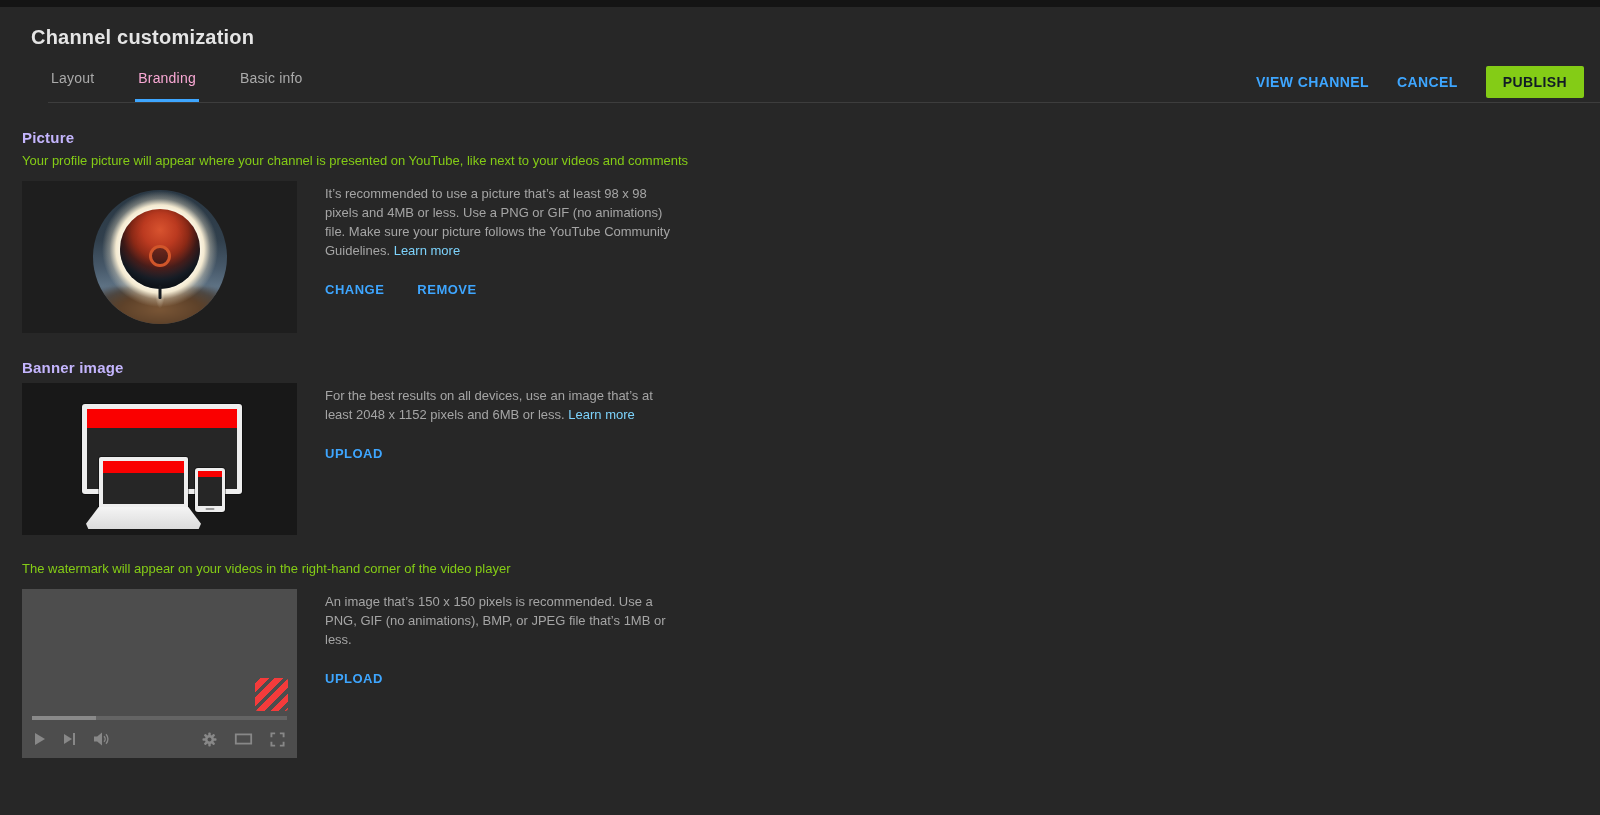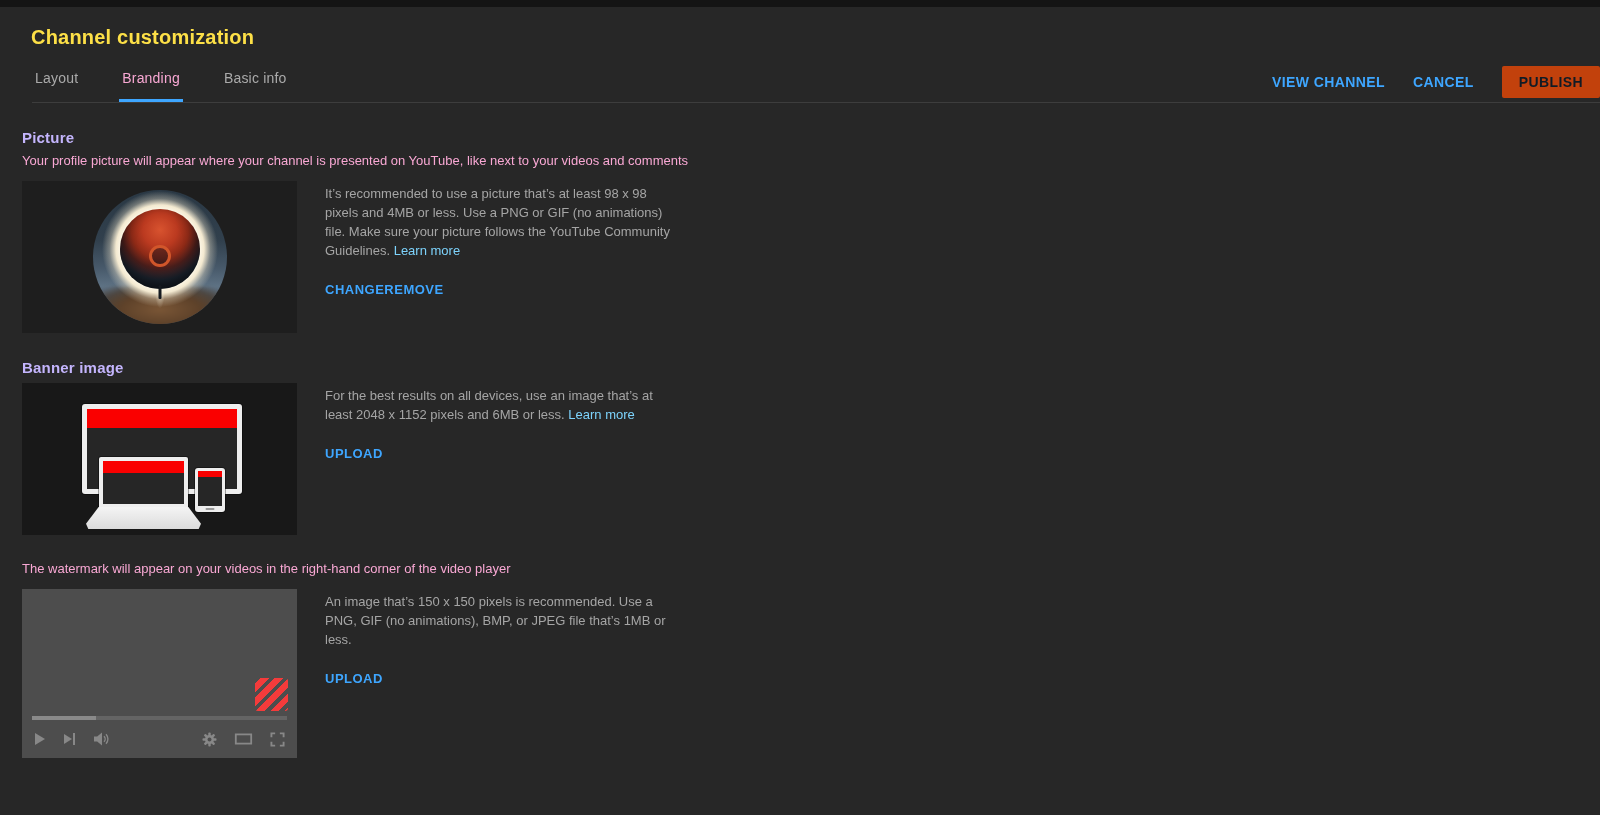--- a/index.html
+++ b/index.html
@@ -7,57 +7,57 @@
   body {
     background:#272727;
     font-family:"Liberation Sans", sans-serif;
     color:#aaa;
     position:relative;
   }
   .top-strip { height:7px; background:#141414; }
 
   
   .header { position:relative; padding:19px 16px 0 31px; }
-  .page-title { color:#fde047; font-size:20px; font-weight:bold; letter-spacing:.2px; }
+  .page-title { color:#e5e5e5; font-size:20px; font-weight:bold; letter-spacing:.2px; }
   .tabbar {
     display:flex; align-items:flex-end;
-    margin-top:21px; margin-left:1px;
+    margin-top:21px; margin-left:17px;
     border-bottom:1px solid rgba(255,255,255,.10);
     margin-right:-16px; padding-right:16px;text-align:right;
   }
   .tab {
     font-size:14px; font-weight:500; color:#aaa;
     padding:0 3px 13px 3px; margin-right:38px;
     border-bottom:3px solid transparent; cursor:pointer; letter-spacing:.2px;
   }
   .tab.active { color:#f9a8d4; border-bottom-color:#3ea6ff; }
   .header-actions {
-    position:absolute; right:0; top:59px;
+    position:absolute; right:16px; top:59px;
     display:flex; align-items:center; gap:28px;
   }
   .link-btn {
     color:#3ea6ff; font-size:14px; font-weight:bold; letter-spacing:.4px; cursor:pointer;
     white-space:nowrap;
   }
   .publish-btn {
-    background:#c2410c; color:#111b25; font-size:14px; font-weight:bold; letter-spacing:.4px;
+    background:#84cc16; color:#111b25; font-size:14px; font-weight:bold; letter-spacing:.4px;
     border:none; border-radius:2px; padding:8px 17px; cursor:pointer;
     font-family:"Liberation Sans", sans-serif;
   }
 
   
   .content { padding:26px 0 0 22px; }
   .section { margin-bottom:26px; }
   .section-heading { color:#c4b5fd; font-size:15px; font-weight:bold; margin-bottom:7px; letter-spacing:.2px; }
-  .section-desc { font-size:13px; color:#f9a8d4; margin-bottom:13px; }
+  .section-desc { font-size:13px; color:#84cc16; margin-bottom:13px; }
   .section-row { display:flex; align-items:flex-start; }
   .preview-box { width:275px; flex:0 0 275px; position:relative; overflow:hidden; }
   .side-col { margin-left:28px; width:352px; font-size:13px; line-height:19px; color:#a5a5a5; padding-top:3px; }
   .inline-link { color:#7dd3fc; cursor:pointer; text-decoration:none; }
-  .action-row { display:flex; margin-top:20px; }
+  .action-row { display:flex; gap:33px; margin-top:20px; }
   .action-btn { color:#3ea6ff; font-size:13px; font-weight:bold; letter-spacing:.5px; cursor:pointer; }
 
   
   .picture-box { height:152px; background:#1e1e1e; }
   .avatar {
     position:absolute; left:50%; top:50%; width:134px; height:134px;
     transform:translate(-50%,-50%);
     border-radius:50%; overflow:hidden;
     background:linear-gradient(180deg,#2a3844 0%, #31404d 38%, #47596a 58%, #5e7284 72%, #53616e 84%, #3a4550 100%);
   }

